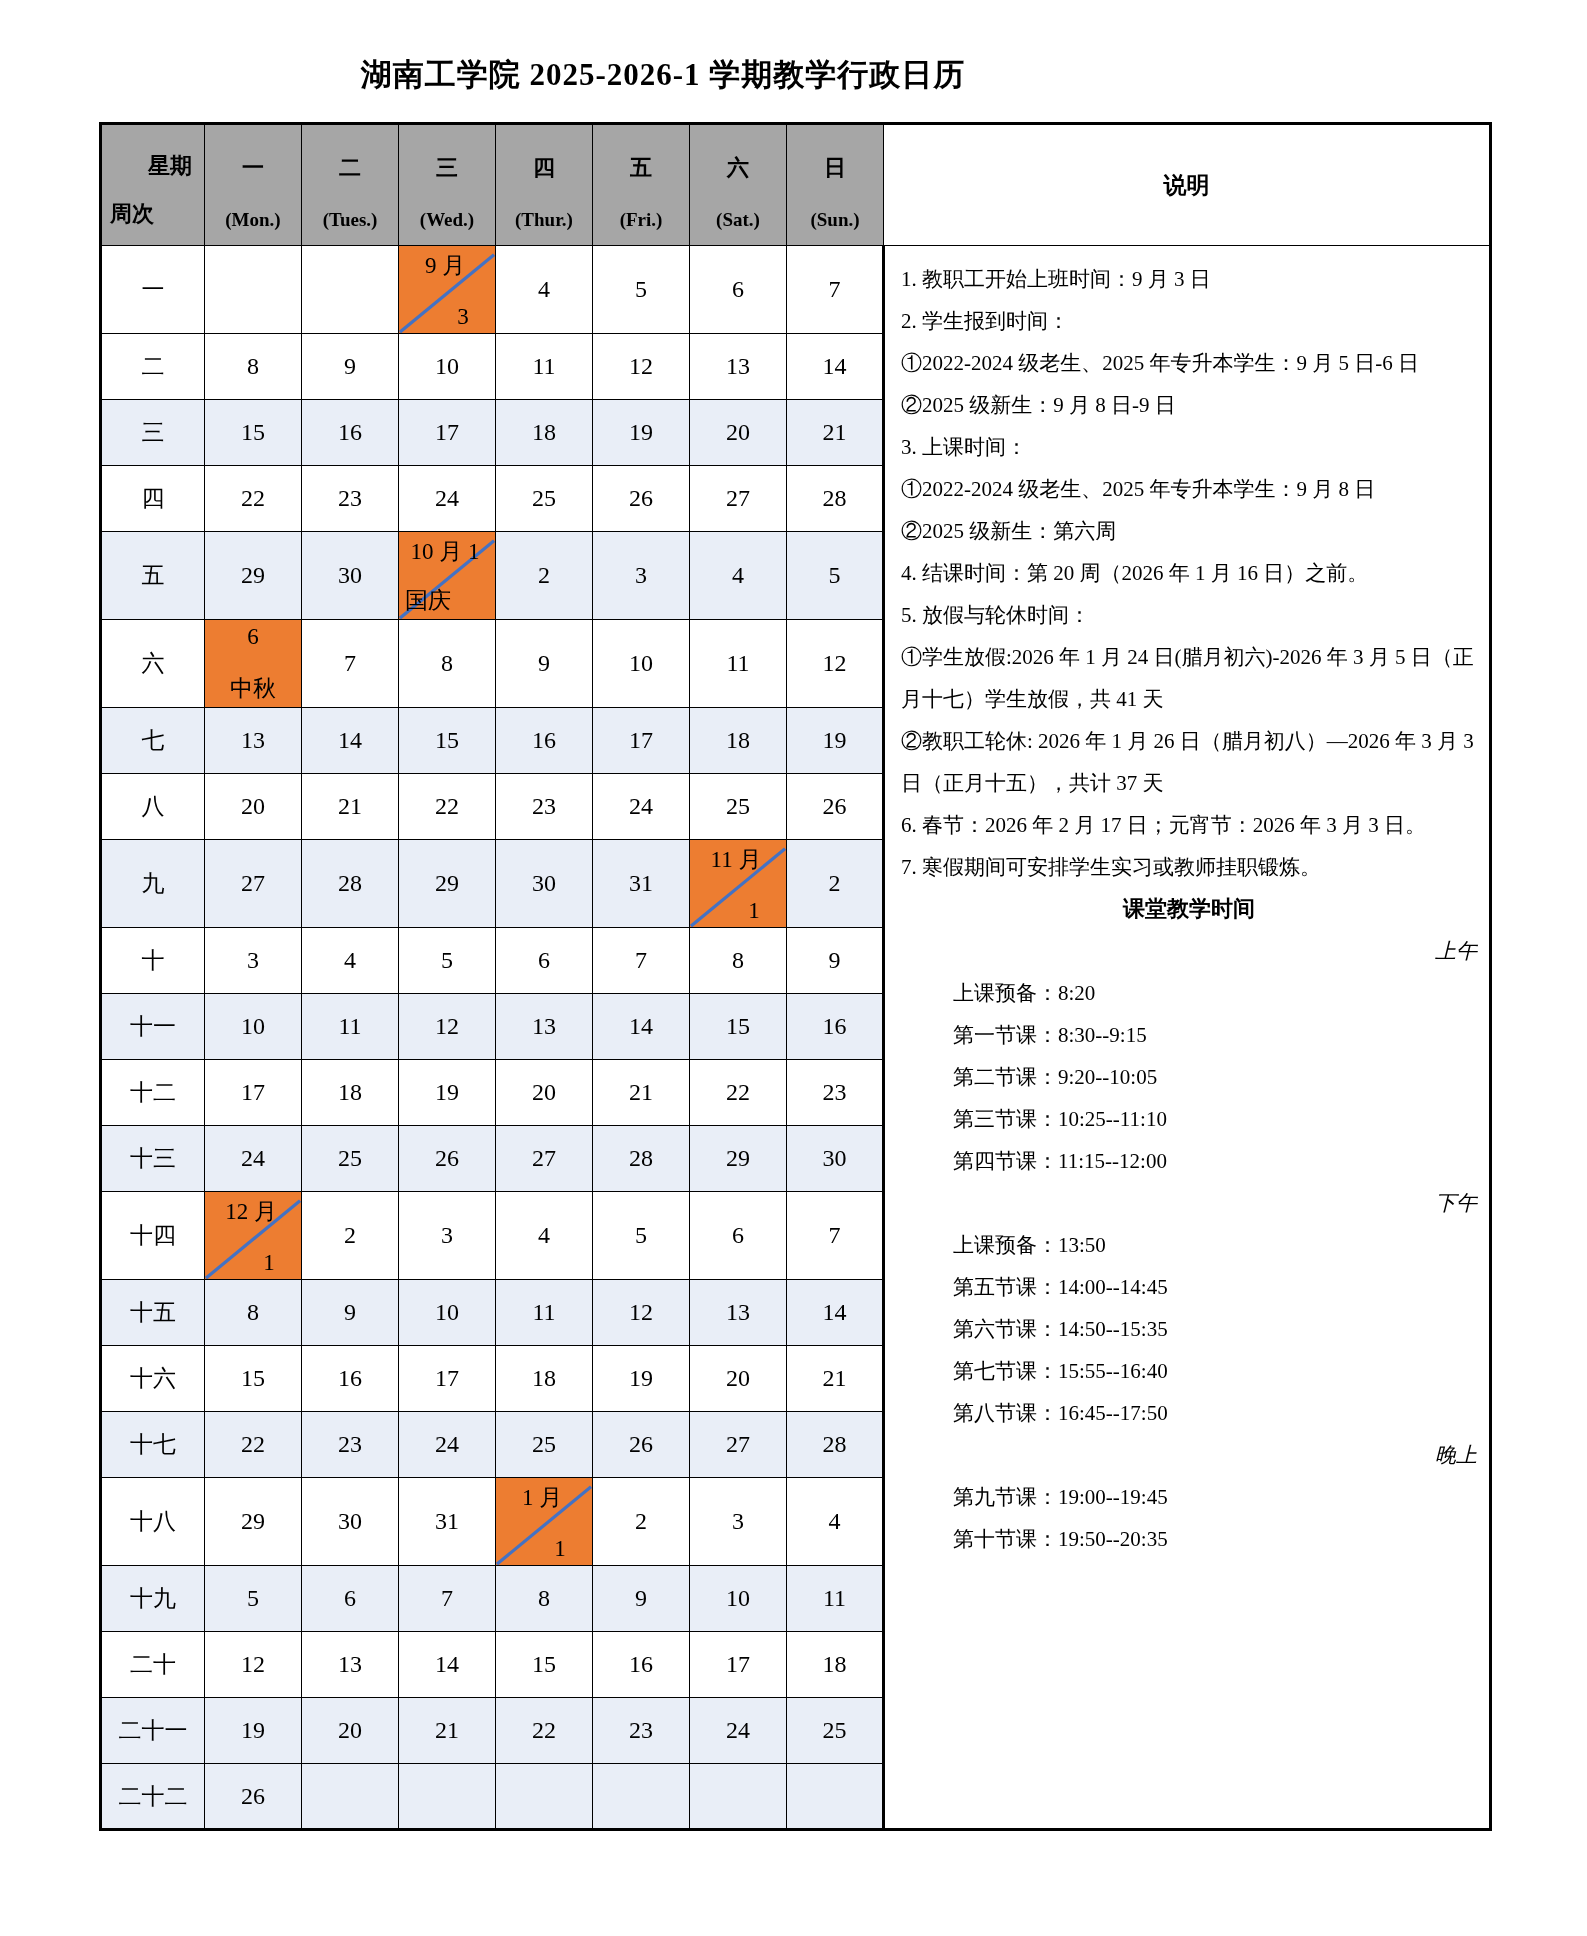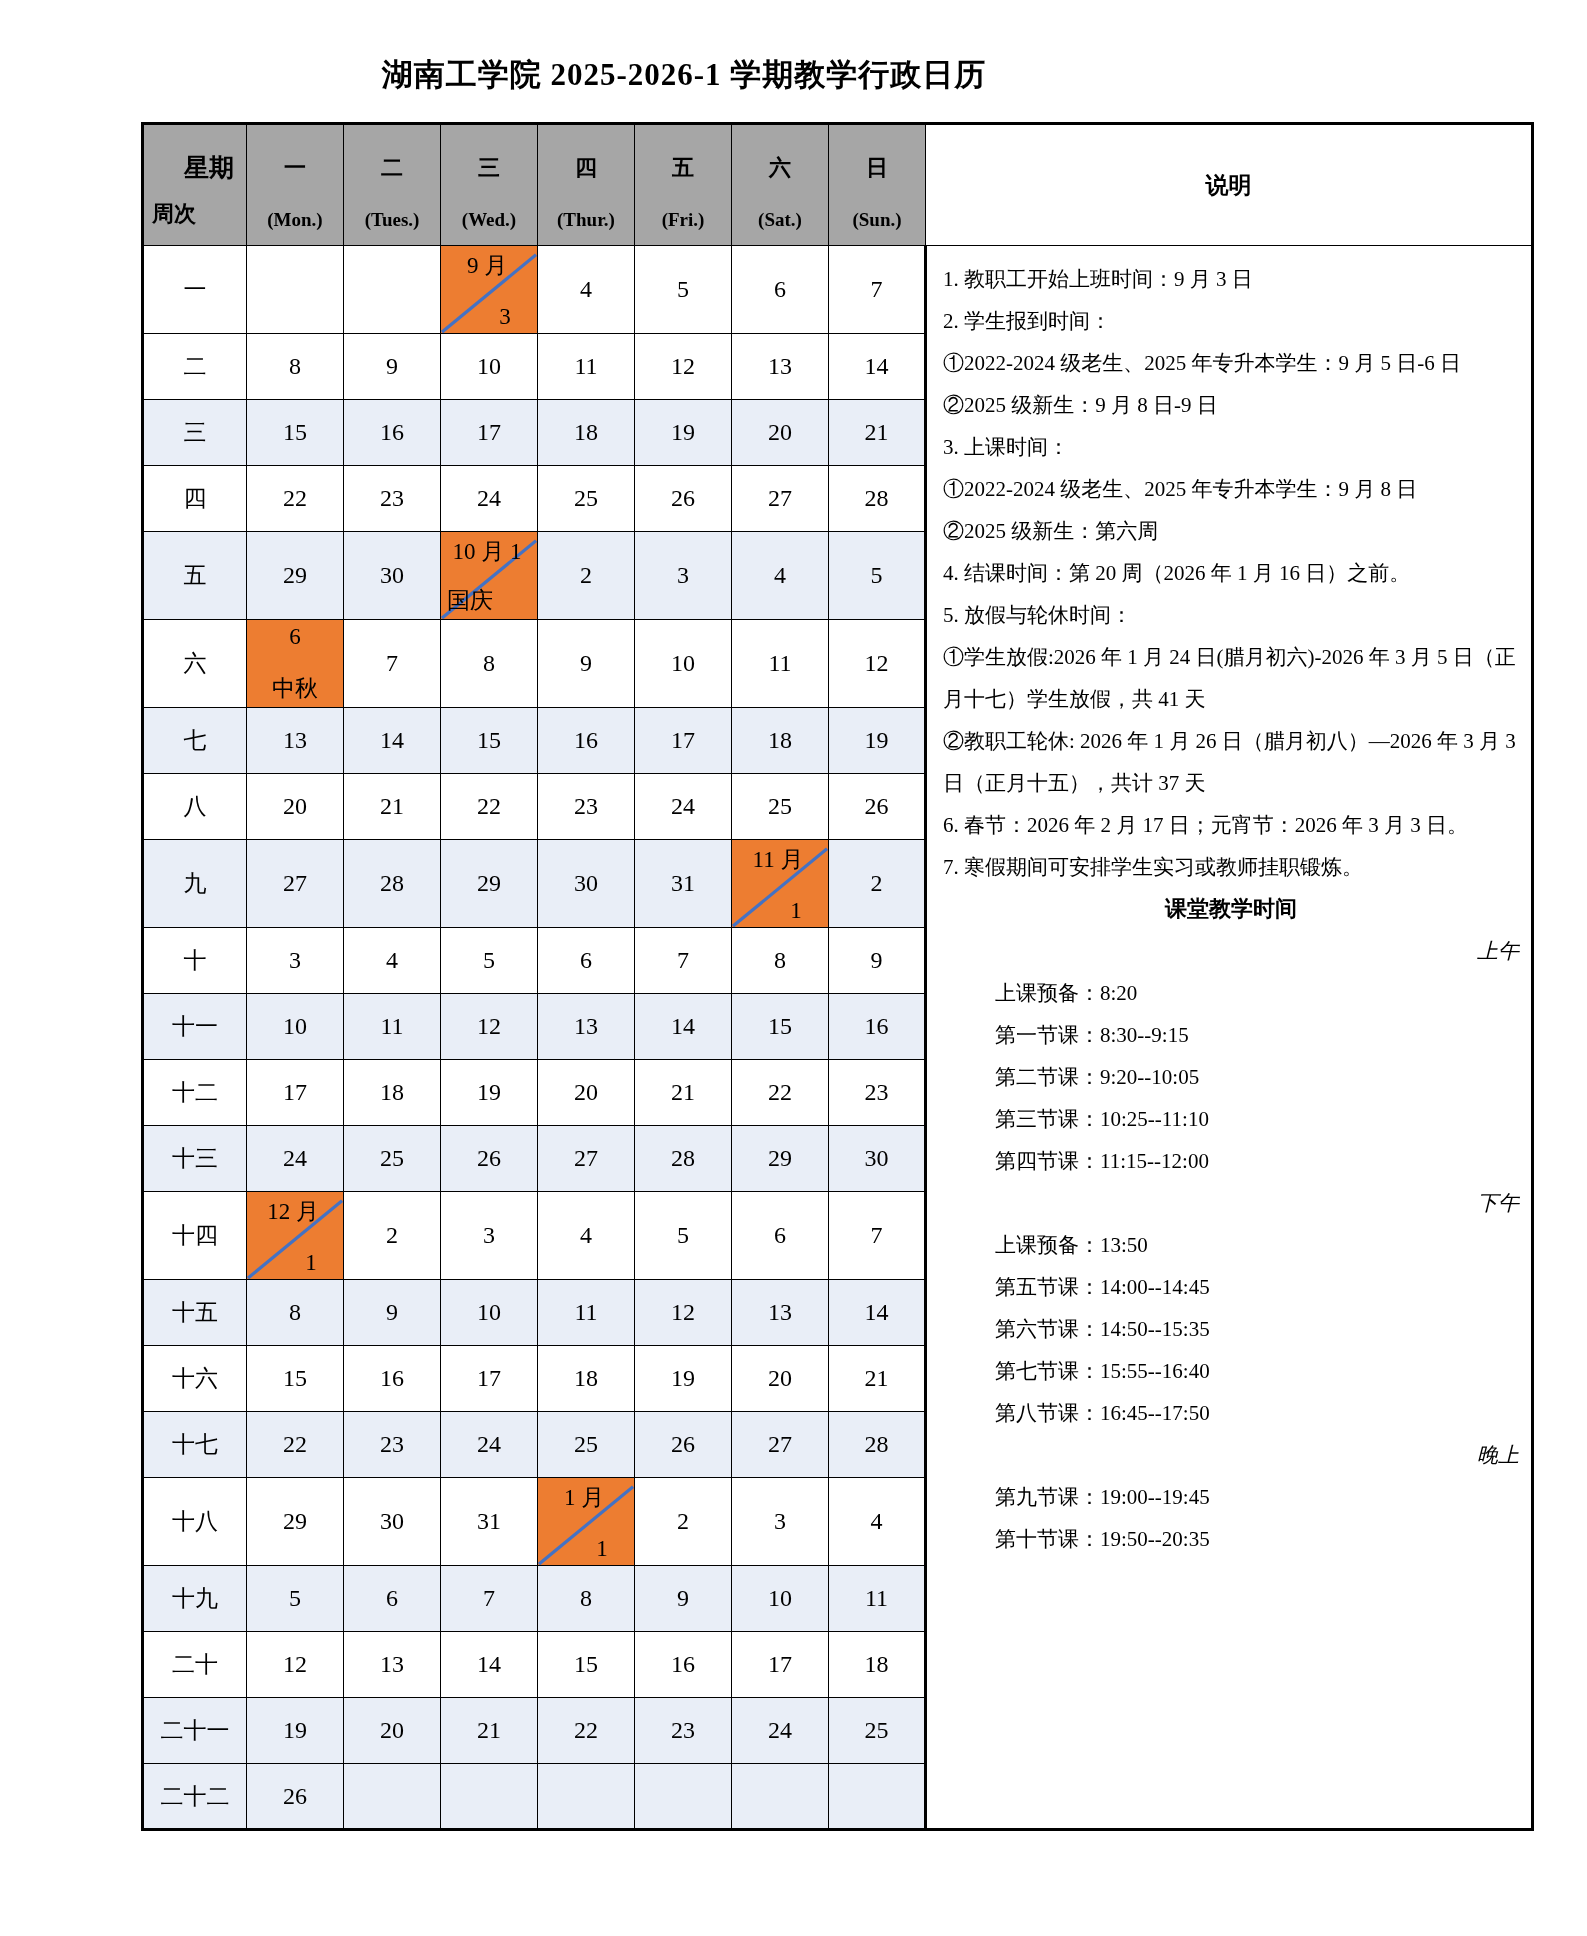--- a/index.html
+++ b/index.html
@@ -1,34 +1,34 @@
 <!DOCTYPE html>
 <html style="--header-bg: #A6A6A6; --band-bg: #E9EEF7; --holiday-bg: #ED7D31; --diag: #4472C4;"><head>
 <meta charset="utf-8">
 <style>
   html,body{margin:0;padding:0;background:#ffffff;}
   .page{
     position:relative;width:1326px;height:1936px;background:#fff;
     font-family:"Liberation Serif","DejaVu Serif",serif;color:#000;
-    box-sizing:border-box;padding-top:54px;padding-left:42px;
+    box-sizing:border-box;padding-top:54px;
   }
   .title{
     margin:0 0 26px 0;text-align:center;font-size:31px;font-weight:bold;
     letter-spacing:1px;
   }
   table.cal{
     border-collapse:collapse;table-layout:fixed;margin-left:99px;
     width:1390px;border:3px solid #000;
   }
   .cal th,.cal td{border:1px solid #000;padding:0;box-sizing:border-box;}
   
   thead tr{height:120px;}
   thead th{background:var(--header-bg,#A6A6A6);font-weight:bold;border-bottom-width:2px;}
   th.corner{position:relative;}
-  th.corner .c-top{position:absolute;top:26px;right:12px;font-size:25px;}
+  th.corner .c-top{position:absolute;top:26px;right:12px;font-size:22px;}
   th.corner .c-bot{position:absolute;bottom:16px;left:8px;font-size:22px;}
   th.dayhead .dh{display:flex;flex-direction:column;justify-content:space-between;
     align-items:center;height:120px;padding:28px 0 14px 0;box-sizing:border-box;}
   th.dayhead .cn{font-size:22px;}
   th.dayhead .en{font-size:19px;}
   th.noteshead{background:#fff;text-align:center;vertical-align:middle;font-size:23px;}
   
   tbody th.week{font-size:23px;font-weight:normal;text-align:center;background:#fff;}
   tbody tr{height:66px;}
   tbody tr.tall{height:88px;}

